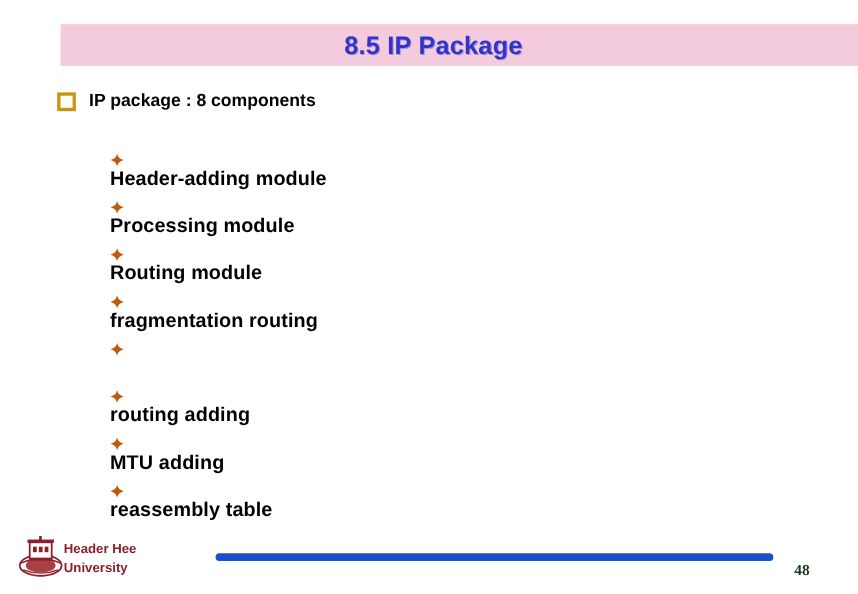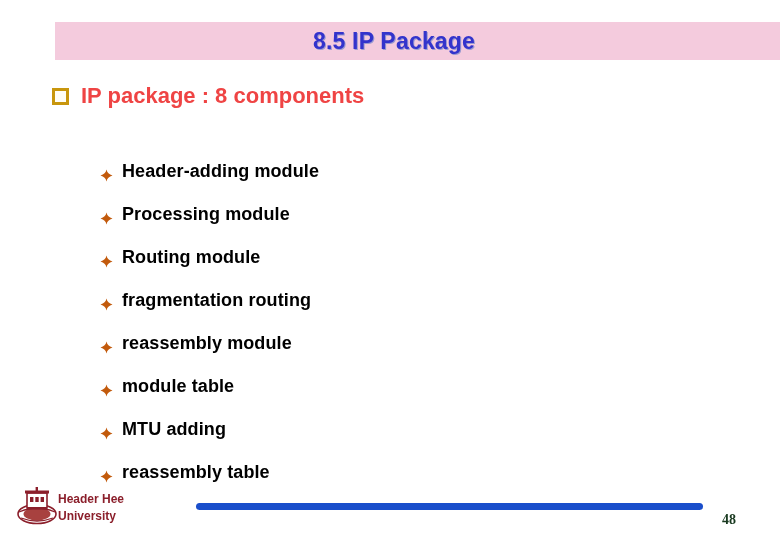--- a/index.html
+++ b/index.html
@@ -75,38 +75,39 @@
     position: absolute;
     left: 0;
     top: 0;
     width: 11px;
     height: 11px;
     border: 3px solid #c8960d;
     background: #fffdf5;
   }
   .l1-text {
     font-family: "Liberation Sans", sans-serif;
-    font-size: 22px;
-    font-weight: bold;
-    color: #ef4444;
+    font-size: 16px;
+    font-weight: bold;
+    color: #000000;
     white-space: nowrap;
     letter-spacing: 0px;
   }
 
   
   .l2-list {
     position: absolute;
     left: 100px;
     top: 139px;
     width: 560px;
   }
   .l2-row {
     display: flex;
-    align-items: flex-end;
+    align-items: flex-start;
     height: 43px;
+    flex-direction: column;
   }
   .l2-marker {
     width: 13px;
     height: 13px;
     flex: 0 0 auto;
     margin-right: 9px;
     position: relative;
   }
   .l2-marker svg { display: block; }
   .l2-text {
@@ -216,30 +217,29 @@
       </span>
       <span class="l2-text">fragmentation routing</span>
     </div>
 
     <div class="l2-row">
       <span class="l2-marker">
         <svg width="13" height="13" viewBox="0 0 13 13">
           <path d="M6.5 0.5 C7.2 4 9 5.3 12.5 6.5 C9 7.7 7.2 9 6.5 12.5 C5.8 9 4 7.7 0.5 6.5 C4 5.3 5.8 4 6.5 0.5 Z" fill="#c25a0c"></path>
         </svg>
       </span>
-      <span class="l2-text">reassembly module</span>
-    </div>
-
-    <div class="l2-row">
-      <span class="l2-marker">
-        <svg width="13" height="13" viewBox="0 0 13 13">
-          <path d="M6.5 0.5 C7.2 4 9 5.3 12.5 6.5 C9 7.7 7.2 9 6.5 12.5 C5.8 9 4 7.7 0.5 6.5 C4 5.3 5.8 4 6.5 0.5 Z" fill="#c25a0c"></path>
-        </svg>
-      </span>
-      <span class="l2-text">module table</span>
+    </div>
+
+    <div class="l2-row">
+      <span class="l2-marker">
+        <svg width="13" height="13" viewBox="0 0 13 13">
+          <path d="M6.5 0.5 C7.2 4 9 5.3 12.5 6.5 C9 7.7 7.2 9 6.5 12.5 C5.8 9 4 7.7 0.5 6.5 C4 5.3 5.8 4 6.5 0.5 Z" fill="#c25a0c"></path>
+        </svg>
+      </span>
+      <span class="l2-text">routing adding</span>
     </div>
 
     <div class="l2-row">
       <span class="l2-marker">
         <svg width="13" height="13" viewBox="0 0 13 13">
           <path d="M6.5 0.5 C7.2 4 9 5.3 12.5 6.5 C9 7.7 7.2 9 6.5 12.5 C5.8 9 4 7.7 0.5 6.5 C4 5.3 5.8 4 6.5 0.5 Z" fill="#c25a0c"></path>
         </svg>
       </span>
       <span class="l2-text">MTU adding</span>
     </div>

